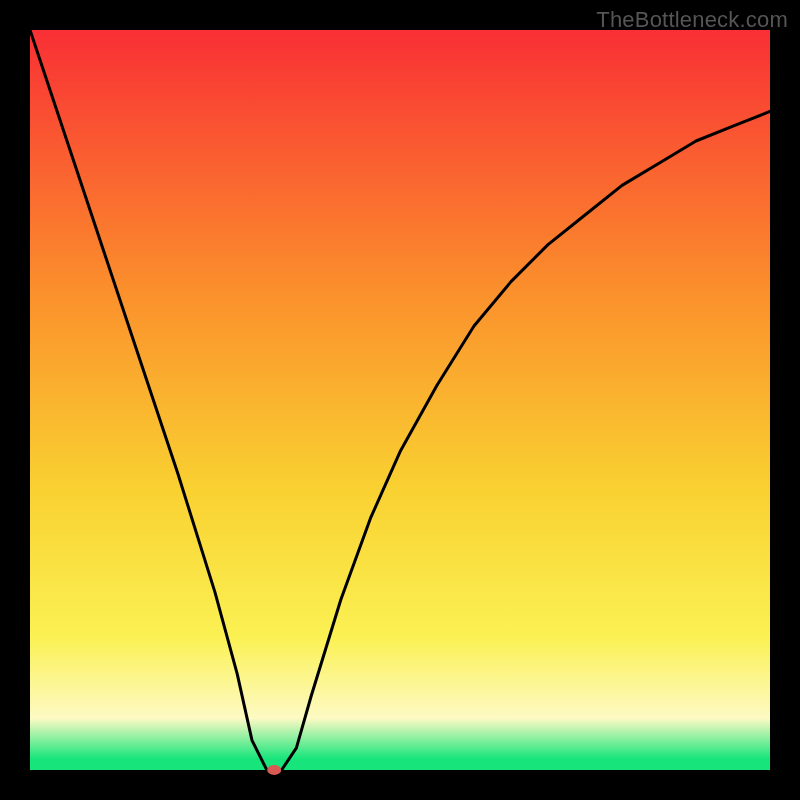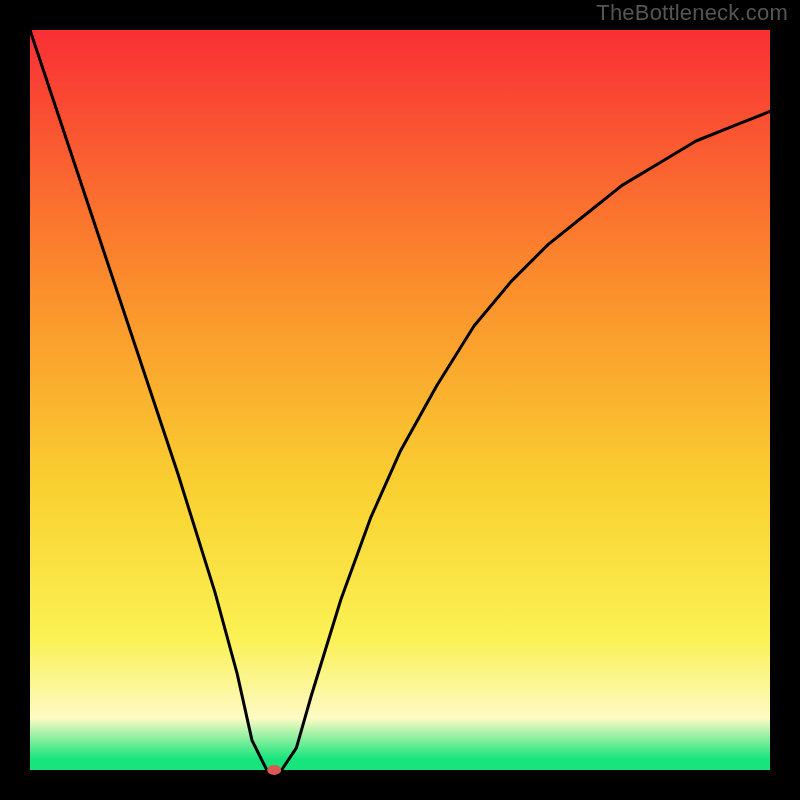--- a/index.html
+++ b/index.html
@@ -12,21 +12,21 @@
     font-family: Arial, Helvetica, sans-serif;
   }
   .frame {
     position: relative;
     width: 800px;
     height: 800px;
     background: #000;
   }
   .watermark {
     position: absolute;
-    top: 0;
+    top: 7px;
     right: 12px;
     color: #555;
     font-size: 22px;
     font-weight: 400;
     letter-spacing: 0.2px;
     z-index: 10;
     user-select: none;
   }
   svg {
     position: absolute;

